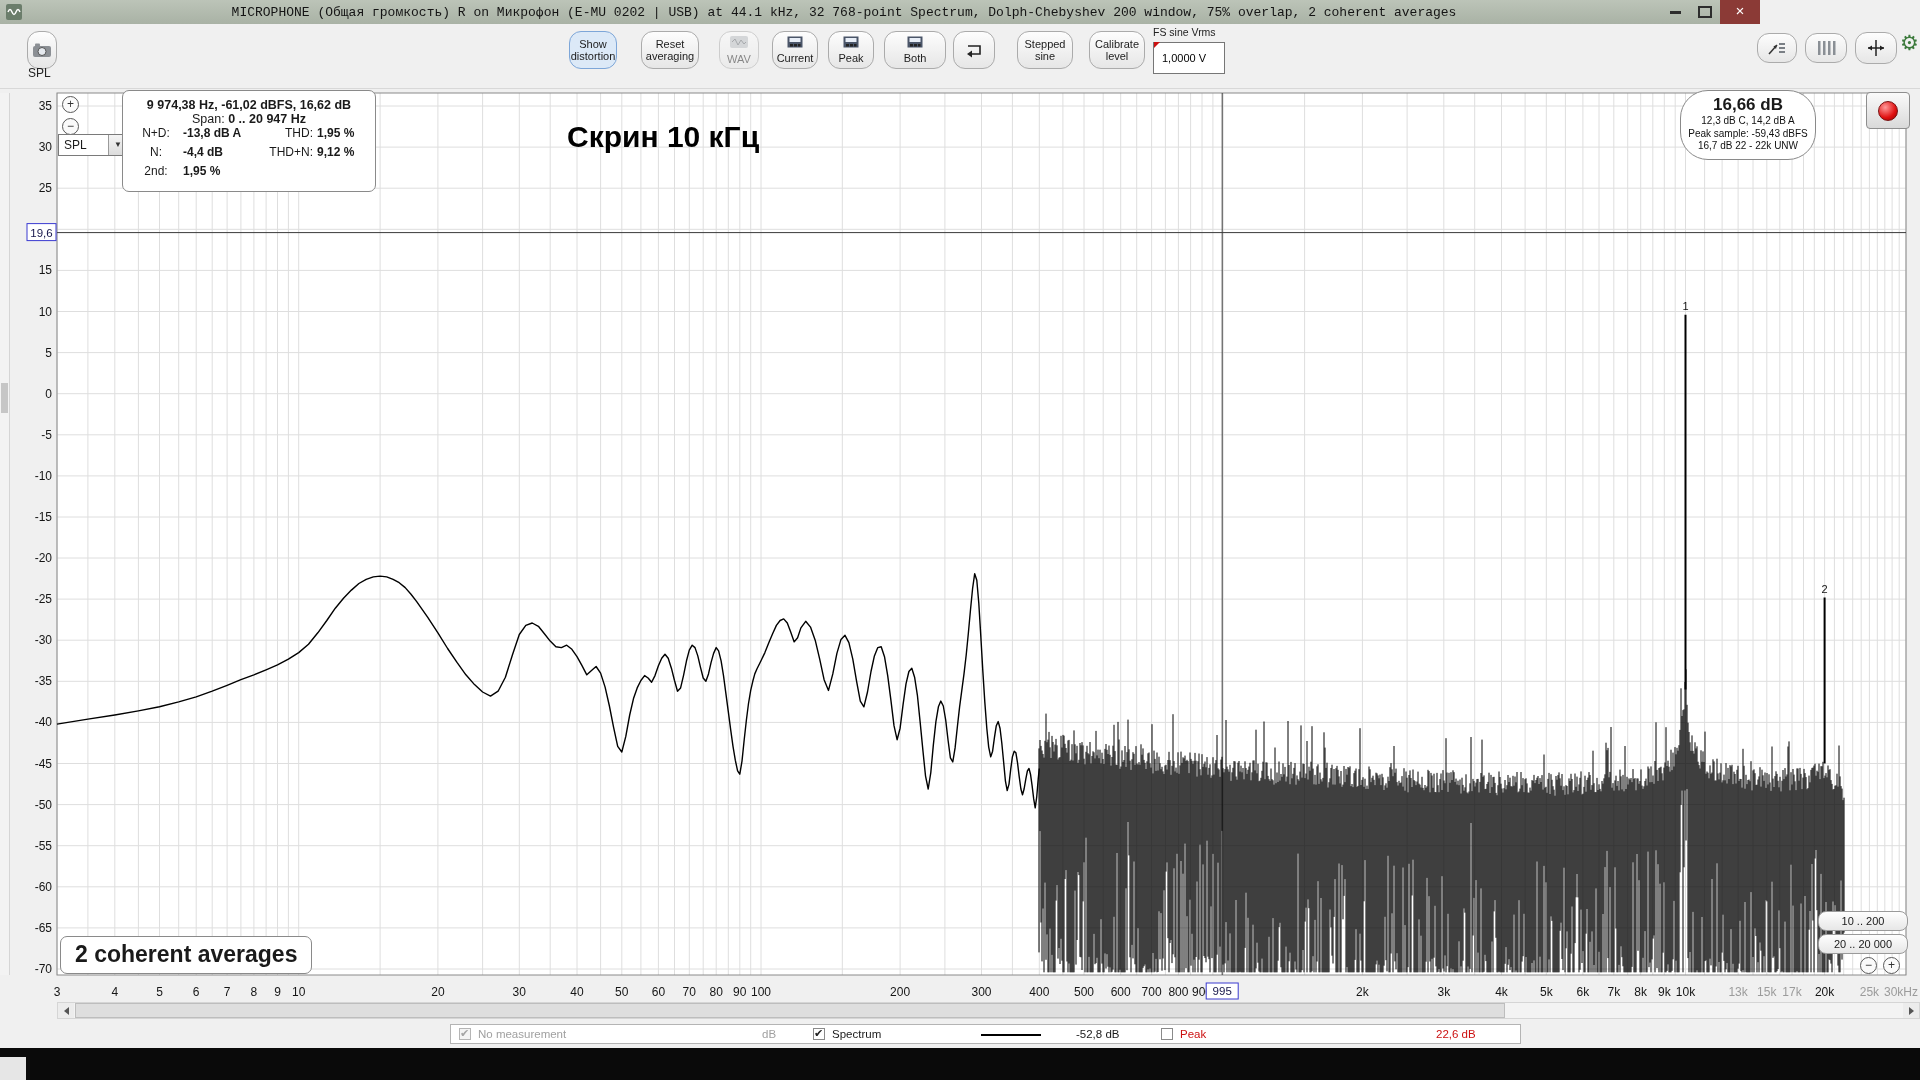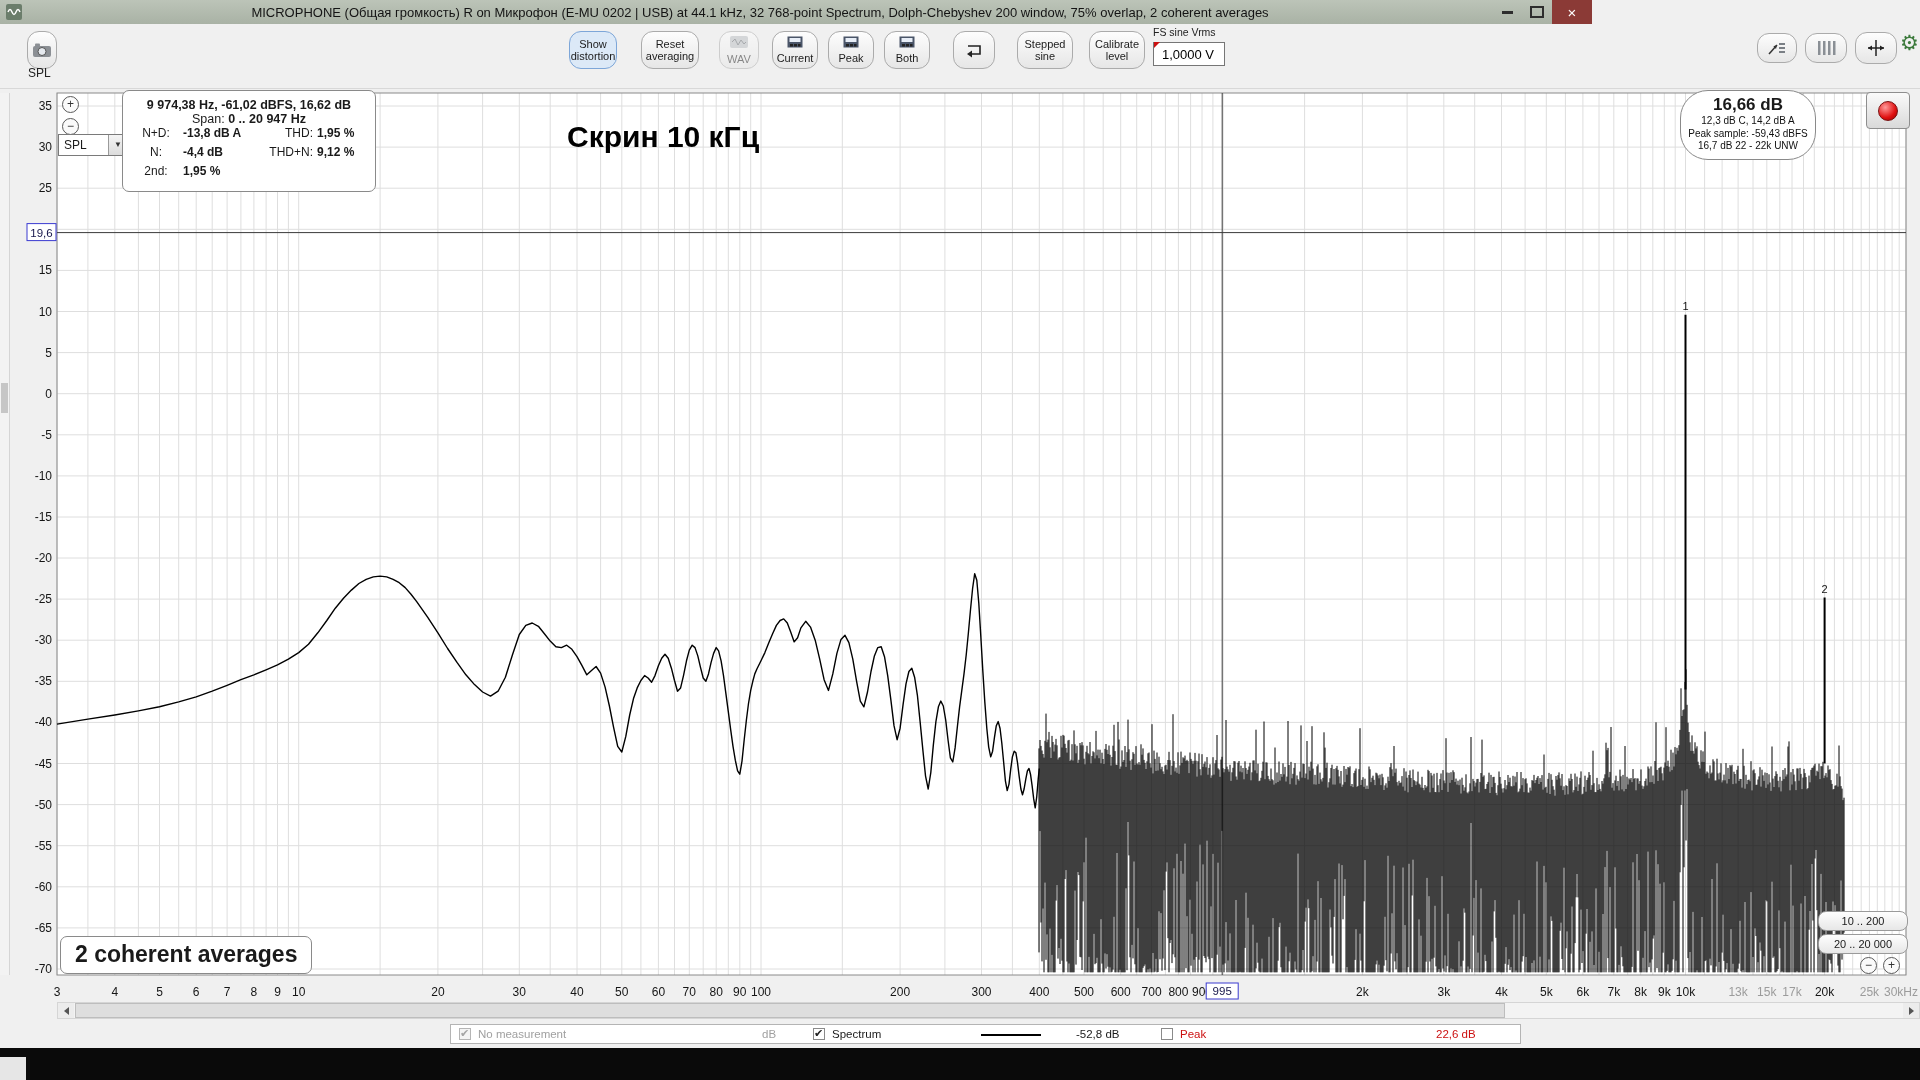--- a/index.html
+++ b/index.html
@@ -1,43 +1,43 @@
 <!DOCTYPE html>
 <html><head>
 <meta charset="utf-8">
 <style>
   html,body{margin:0;padding:0;background:#000;}
   #screen{position:relative;width:1920px;height:1080px;background:#f0f0f0;overflow:hidden;
           font-family:"Liberation Sans",sans-serif;color:#1a1a1a;}
 
   
-  #titlebar{position:absolute;left:0;top:0;width:1592px;height:24px;
+  #titlebar{position:absolute;left:0;top:0;width:1760px;height:24px;
     background:linear-gradient(#bcc4b8,#a9b2a5);display:flex;align-items:center;
-    border-bottom:1px solid #8f988c;}
+    border-bottom:1px solid #8f988c;font-family:Liberation Mono, monospace;}
   #titlebar .title{flex:1;text-align:center;font-size:13px;color:#141414;white-space:nowrap;overflow:hidden;}
   .win-btn{width:30px;height:23px;display:flex;align-items:center;justify-content:center;}
   .min-glyph{width:11px;height:3px;background:#2d2d2d;}
   .max-glyph{width:10px;height:8px;border:2px solid #2d2d2d;}
   #close-btn{width:40px;height:24px;background:#8b3a36;color:#fff;font-size:15px;
     display:flex;align-items:center;justify-content:center;}
   #app-icon{width:16px;height:16px;margin:0 6px;}
 
   
   #toolbar{position:absolute;left:0;top:24px;width:1920px;height:64px;background:#f0f0f0;
     border-bottom:1px solid #d8d8d8;}
   .tbtn{position:absolute;top:7px;height:38px;border:1px solid #ababab;border-radius:12px;
     background:linear-gradient(#fdfdfd,#e6e6e6);font-size:11px;line-height:1.12;color:#1c1c1c;
     display:flex;flex-direction:column;align-items:center;justify-content:center;text-align:center;
     box-sizing:border-box;padding:1px 2px;}
   .tbtn.checked{background:#dce9f7;border-color:#7da6d8;}
   .tbtn.disabled{opacity:.5;}
   .tbtn .micon{display:block;margin-bottom:1px;}
   .fs-label{position:absolute;top:2px;font-size:10.5px;color:#222;}
-  .fs-input{position:absolute;top:18px;width:72px;height:24px;border:1px solid #767676;background:#fff;
-    font-family:"Liberation Sans",sans-serif;font-size:13px;padding:0 0 0 8px;box-sizing:border-box;}
+  .fs-input{position:absolute;top:18px;width:72px;height:32px;border:1px solid #767676;background:#fff;
+    font-family:"Liberation Sans",sans-serif;font-size:11px;padding:0 0 0 8px;box-sizing:border-box;}
   .fs-flag{position:absolute;top:18px;width:0;height:0;border-top:6px solid #cc1111;border-right:6px solid transparent;}
 
   
   #plot-svg{position:absolute;left:0;top:0;width:1920px;height:1080px;}
   svg text{font-family:"Liberation Sans",sans-serif;}
   .circle-btn{position:absolute;width:17px;height:17px;border:1px solid #5a5a5a;border-radius:50%;
     background:#fafafa;font-size:12px;line-height:15px;text-align:center;color:#333;box-sizing:border-box;}
   #spl-unit{position:absolute;left:28px;top:66px;font-size:12px;color:#222;}
   #spl-combo{position:absolute;left:58px;top:134px;width:70px;height:22px;border:1px solid #7a7a7a;
     background:#fff;display:flex;box-sizing:border-box;}
@@ -355,21 +355,21 @@
         <svg width="16" height="12" viewBox="0 0 16 12">
             <rect x="0.5" y="0.5" width="15" height="11" fill="#4a5568"></rect>
             <rect x="2.5" y="2" width="11" height="4" fill="#e8eef7"></rect>
             <rect x="3" y="8" width="3" height="2.5" fill="#222"></rect>
             <rect x="7" y="8" width="3" height="2.5" fill="#222"></rect>
             <rect x="11" y="8" width="2.5" height="2.5" fill="#222"></rect>
           </svg>
       </span>
       <span>Peak</span>
     </div>
-    <div class="tbtn" style="left:884px;width:46px;">
+    <div class="tbtn" style="left:884px;width:62px;">
       <span class="micon">
         <svg width="16" height="12" viewBox="0 0 16 12">
             <rect x="0.5" y="0.5" width="15" height="11" fill="#4a5568"></rect>
             <rect x="2.5" y="2" width="11" height="4" fill="#e8eef7"></rect>
             <rect x="3" y="8" width="3" height="2.5" fill="#222"></rect>
             <rect x="7" y="8" width="3" height="2.5" fill="#222"></rect>
             <rect x="11" y="8" width="2.5" height="2.5" fill="#222"></rect>
           </svg>
       </span>
       <span>Both</span>

